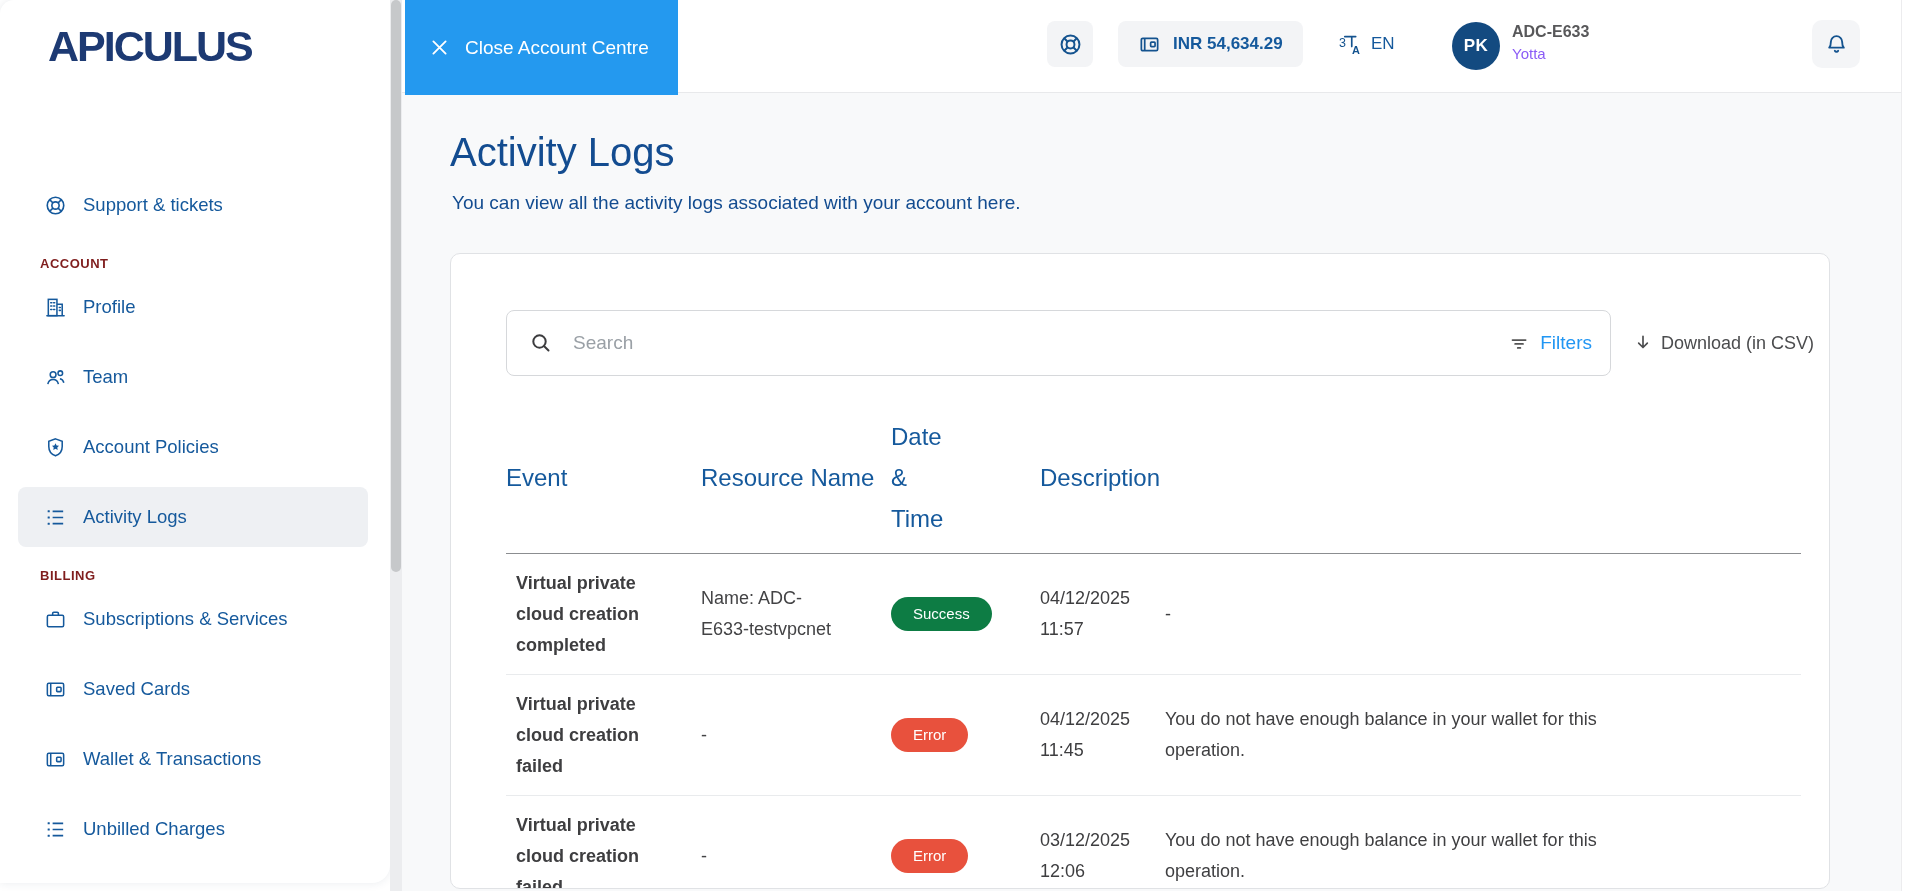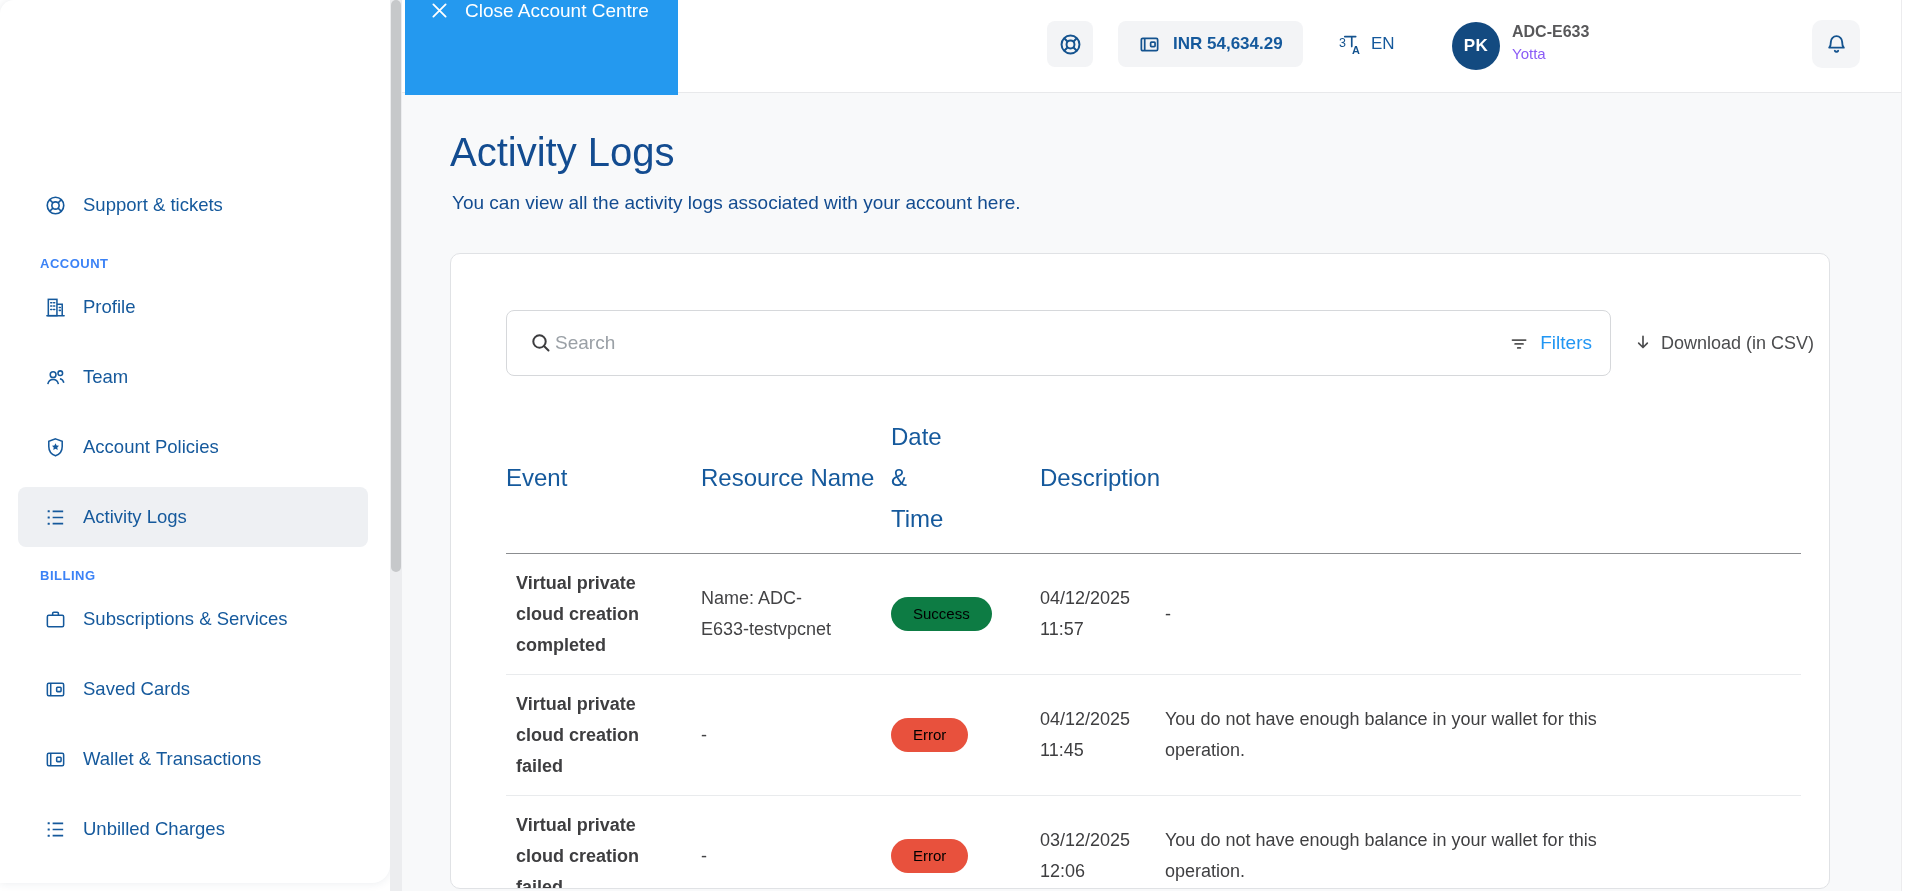--- a/index.html
+++ b/index.html
@@ -15,31 +15,31 @@
   .logo{position:absolute;left:48px;top:22px;font-size:43px;font-weight:800;
     color:var(--logo,#1d3a73);letter-spacing:-2px;}
   .nav{position:absolute;left:0;top:175px;width:390px;display:flex;flex-direction:column;}
   .nav-item{height:60px;margin:0 22px 10px 18px;display:flex;align-items:center;
     border-radius:8px;cursor:pointer;color:var(--navy,#15599c);}
   .nav-item.active{background:#eef0f3;}
   .nico{width:24px;height:24px;margin:0 0 0 25px;display:flex;align-items:center;justify-content:center;}
   .nico svg{width:23px;height:23px;}
   .nlabel{margin-left:16px;font-size:18.5px;}
   .nav-heading{margin:11px 0 6px 40px;font-size:13px;font-weight:700;letter-spacing:.5px;
-    color:#3b82f6;text-transform:uppercase;}
+    color:#7f1d1d;text-transform:uppercase;}
   
   .page-scrollbar{position:absolute;left:390px;top:0;width:12px;height:891px;background:#ecedef;z-index:4;}
   .page-scrollbar .thumb{position:absolute;left:1px;top:0;width:10px;height:572px;
     background:#c6c8ca;border-radius:6px;}
   
   .main{position:absolute;left:402px;top:0;right:0;height:891px;}
   .topbar{position:absolute;left:0;top:0;right:0;height:92px;background:#fff;
     border-bottom:1px solid #e8e9eb;z-index:2;}
   .close-btn{position:absolute;left:3px;top:0;width:273px;height:95px;background:var(--accent,#2499ef);
-    color:#fff;display:flex;gap:15px;padding:0 0 0 24px;font-size:19px;
+    color:#fff;display:flex;align-items:center;gap:15px;padding:0 0 0 24px;font-size:19px;
     border:none;cursor:pointer;z-index:3;font-family:inherit;}
   .chip{position:absolute;top:21px;height:46px;border-radius:8px;background:#f3f4f6;
     display:flex;align-items:center;justify-content:center;cursor:pointer;}
   .help-chip{left:645px;width:46px;}
   .wallet-chip{left:716px;padding:0 20px;gap:12px;}
   .wallet-chip span{font-size:17px;color:var(--navy,#15599c);font-weight:bold;}
   .lang{position:absolute;left:936px;top:21px;height:46px;display:flex;align-items:center;gap:8px;
     cursor:pointer;color:var(--navy,#15599c);font-size:17px;}
   .avatar{position:absolute;left:1050px;top:22px;width:48px;height:48px;border-radius:50%;
     background:#134a80;color:#fff;display:flex;align-items:center;justify-content:center;
@@ -55,50 +55,51 @@
   .page-title{position:absolute;left:48px;top:38px;font-size:40px;font-weight:300;
     color:var(--title,#134c90);}
   .page-subtitle{position:absolute;left:50px;top:100px;font-size:19px;color:var(--title,#134c90);}
   .card{position:absolute;left:48px;top:161px;width:1380px;height:636px;background:#fff;
     border:1px solid #e0e2e5;border-radius:10px;box-sizing:border-box;
     padding:0 28px 0 55px;overflow:hidden;}
   .toolbar{margin-top:55px;display:flex;align-items:center;height:68px;}
   .search-box{flex:0 0 1105px;height:66px;border:1px solid #d6d8db;border-radius:8px;
     background:#fff;display:flex;align-items:center;padding:0 18px 0 22px;box-sizing:border-box;}
   .search-box input{flex:1;border:none;outline:none;font-size:19px;color:#8b5cf6;
-    font-family:inherit;background:transparent;}
+    margin-left:18px;font-family:inherit;background:transparent;}
   .search-box input::placeholder{color:#9aa0a6;}
   .filters-btn{display:flex;align-items:center;gap:10px;color:var(--link,#2196f3);
     font-size:19px;cursor:pointer;white-space:nowrap;}
   .v-divider{width:1px;height:78px;background:#d8dadc;margin-left:9px;}
   .download-btn{display:flex;align-items:center;gap:8px;margin-left:13px;font-size:18px;
     color:#4b4c4e;cursor:pointer;white-space:nowrap;}
   
   .tgrid{display:grid;grid-template-columns:195px 190px 149px 125px 1fr;}
   .thead{margin-top:40px;min-height:62px;padding-bottom:14px;border-bottom:1px solid #8b8d90;
     color:var(--navy,#14579c);font-size:24px;line-height:1.7;}
   .thead > div{display:flex;align-items:center;}
   .th-date{width:70px;}
   .trow{min-height:120px;align-items:center;border-bottom:1px solid #e9ebed;
     font-size:18px;line-height:1.72;color:#434345;}
   .trow .ev{width:145px;font-weight:600;color:#3e3e40;margin-left:10px;}
   .trow .rs{width:140px;}
   .trow .dt{width:100px;color:#3e3e40;}
   .trow .ds{max-width:490px;color:#3f3f41;}
   .badge{display:inline-flex;align-items:center;justify-content:center;height:34px;
-    padding:0 22px;border-radius:18px;color:#000000;font-size:15px;}
+    padding:0 22px;border-radius:18px;color:#ffffff;font-size:15px;}
   .badge.success{background:var(--success,#0d7c44);}
   .badge.error{background:var(--error,#e8513d);}
   .trow.partial{min-height:0;align-items:start;padding-top:14px;border-bottom:none;}
   svg{display:block;}
 </style>
 </head>
 <body>
 
 <aside class="sidebar">
+  <div class="logo">APICULUS</div>
   <nav class="nav">
 
     <div class="nav-item">
       <span class="nico">
         <svg viewBox="0 0 24 24" fill="none" stroke="currentColor" stroke-width="1.7">
           <circle cx="12" cy="12" r="8.6"></circle>
             <circle cx="12" cy="12" r="3.8"></circle>
           <path d="M6 6l3.3 3.3M18 6l-3.3 3.3M18 18l-3.3-3.3M6 18l3.3-3.3"></path>
         </svg>
       </span>

